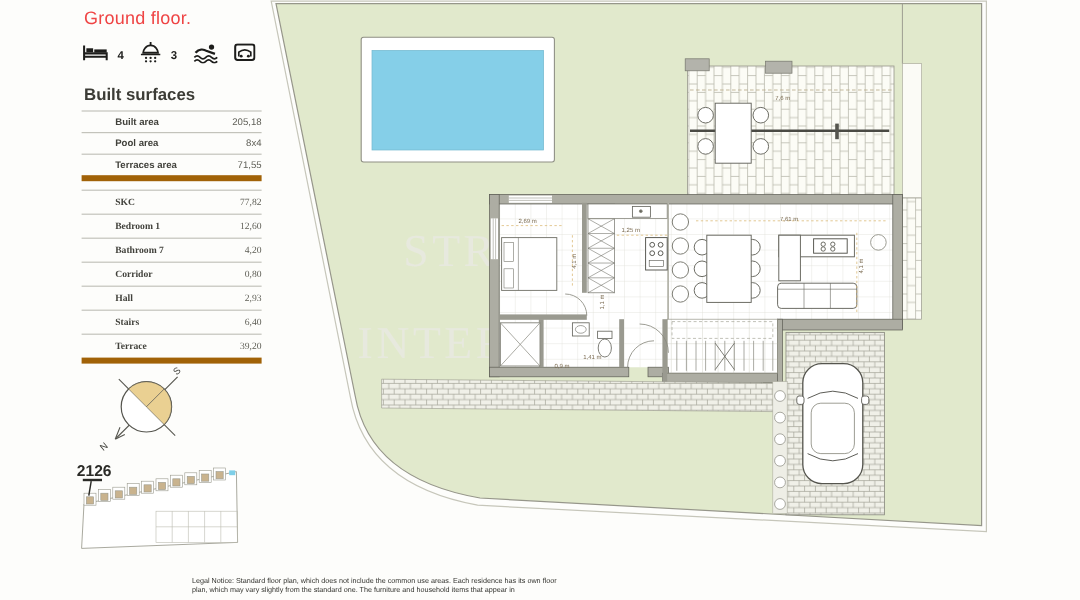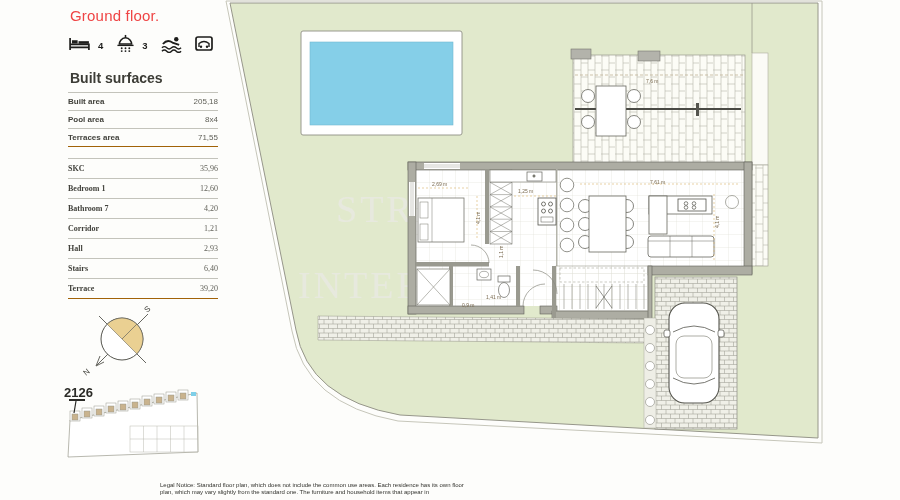--- a/index.html
+++ b/index.html
@@ -11,22 +11,22 @@
   #amenities{left:68px;top:34px;display:flex;align-items:center;gap:7px;color:#1d1d1b;}
   #amenities .num{font-size:9.5px;font-weight:bold;margin-right:6px;}
   #bs-heading{left:70px;top:70px;font-size:14px;font-weight:bold;color:#3c3c36;}
   .ftable{left:68px;width:150px;}
   #table1{top:92px;}
   #table2{top:158px;}
   .frow{display:flex;justify-content:space-between;align-items:center;
         border-top:1px solid #c3c3bb;}
   #table1 .frow{height:17px;}
   #table2 .frow{height:19px;font-family:Liberation Serif, serif;}
-  .ftable .last{border-bottom:1px solid #a16207;}
-  .flabel{font-size:8px;font-weight:bold;color:#42423c;}
+  .ftable .last{border-bottom:5px solid #a16207;}
+  .flabel{font-size:8px;font-weight:bold;color:#42423c;margin-left:28px;}
   .fvalue{font-size:8px;color:#5f5f57;}
   #legal{left:160px;top:482px;width:316px;font-size:6px;line-height:7.4px;color:#33332e;z-index:2;}
   svg text{font-family:"Liberation Sans",sans-serif;}
   .dim{font-size:5px;fill:#7a6a50;}
   .wm{font-family:"Liberation Serif",serif;font-size:38px;fill:#e9e9e2;opacity:.85;letter-spacing:3px;}
 </style>
 </head>
 <body>
 
 <div id="page">
@@ -365,33 +365,33 @@
   </div>
   <div class="frow last">
     <span class="flabel">Terraces area</span>
     <span class="fvalue">71,55</span>
   </div>
 </div>
 
 <div class="panel ftable" id="table2">
   <div class="frow">
     <span class="flabel">SKC</span>
-    <span class="fvalue">35,96</span>
+    <span class="fvalue">77,82</span>
   </div>
   <div class="frow">
     <span class="flabel">Bedroom 1</span>
     <span class="fvalue">12,60</span>
   </div>
   <div class="frow">
     <span class="flabel">Bathroom 7</span>
     <span class="fvalue">4,20</span>
   </div>
   <div class="frow">
     <span class="flabel">Corridor</span>
-    <span class="fvalue">1,21</span>
+    <span class="fvalue">0,80</span>
   </div>
   <div class="frow">
     <span class="flabel">Hall</span>
     <span class="fvalue">2,93</span>
   </div>
   <div class="frow">
     <span class="flabel">Stairs</span>
     <span class="fvalue">6,40</span>
   </div>
   <div class="frow last">

